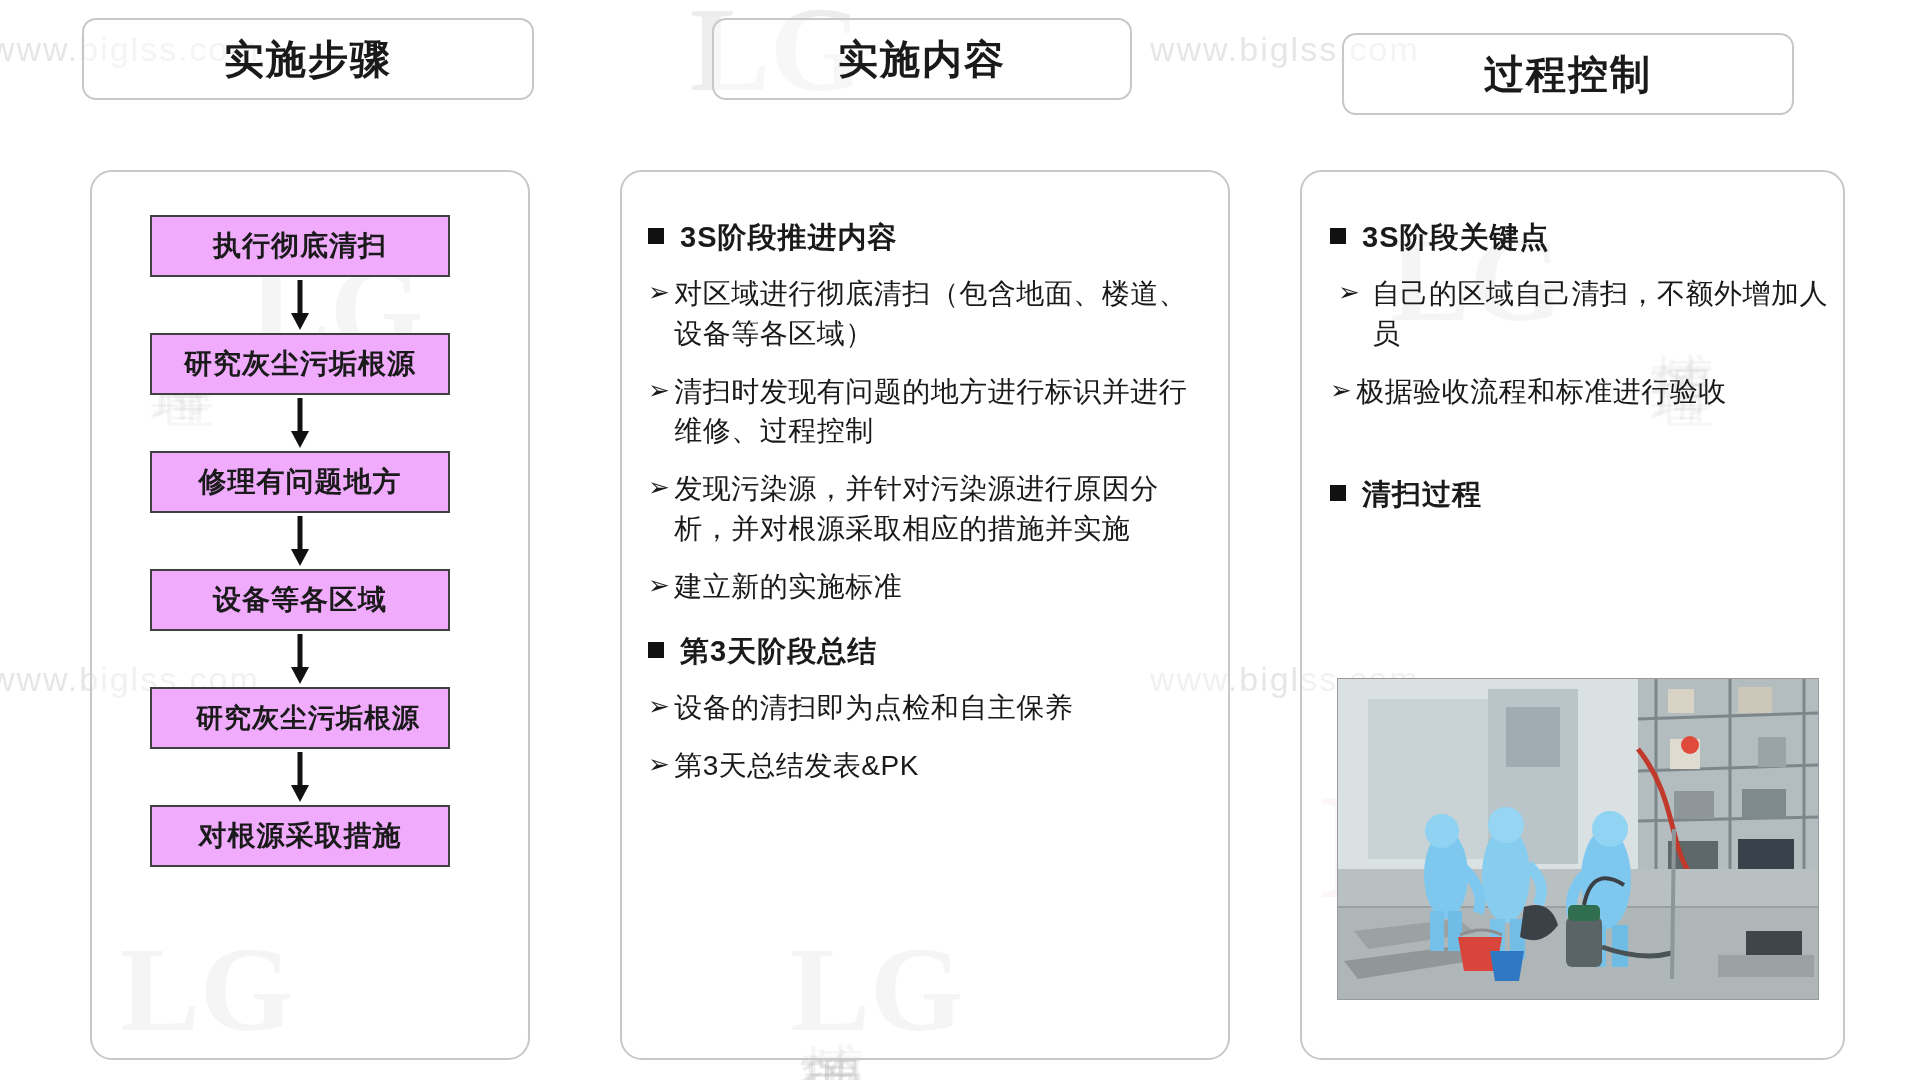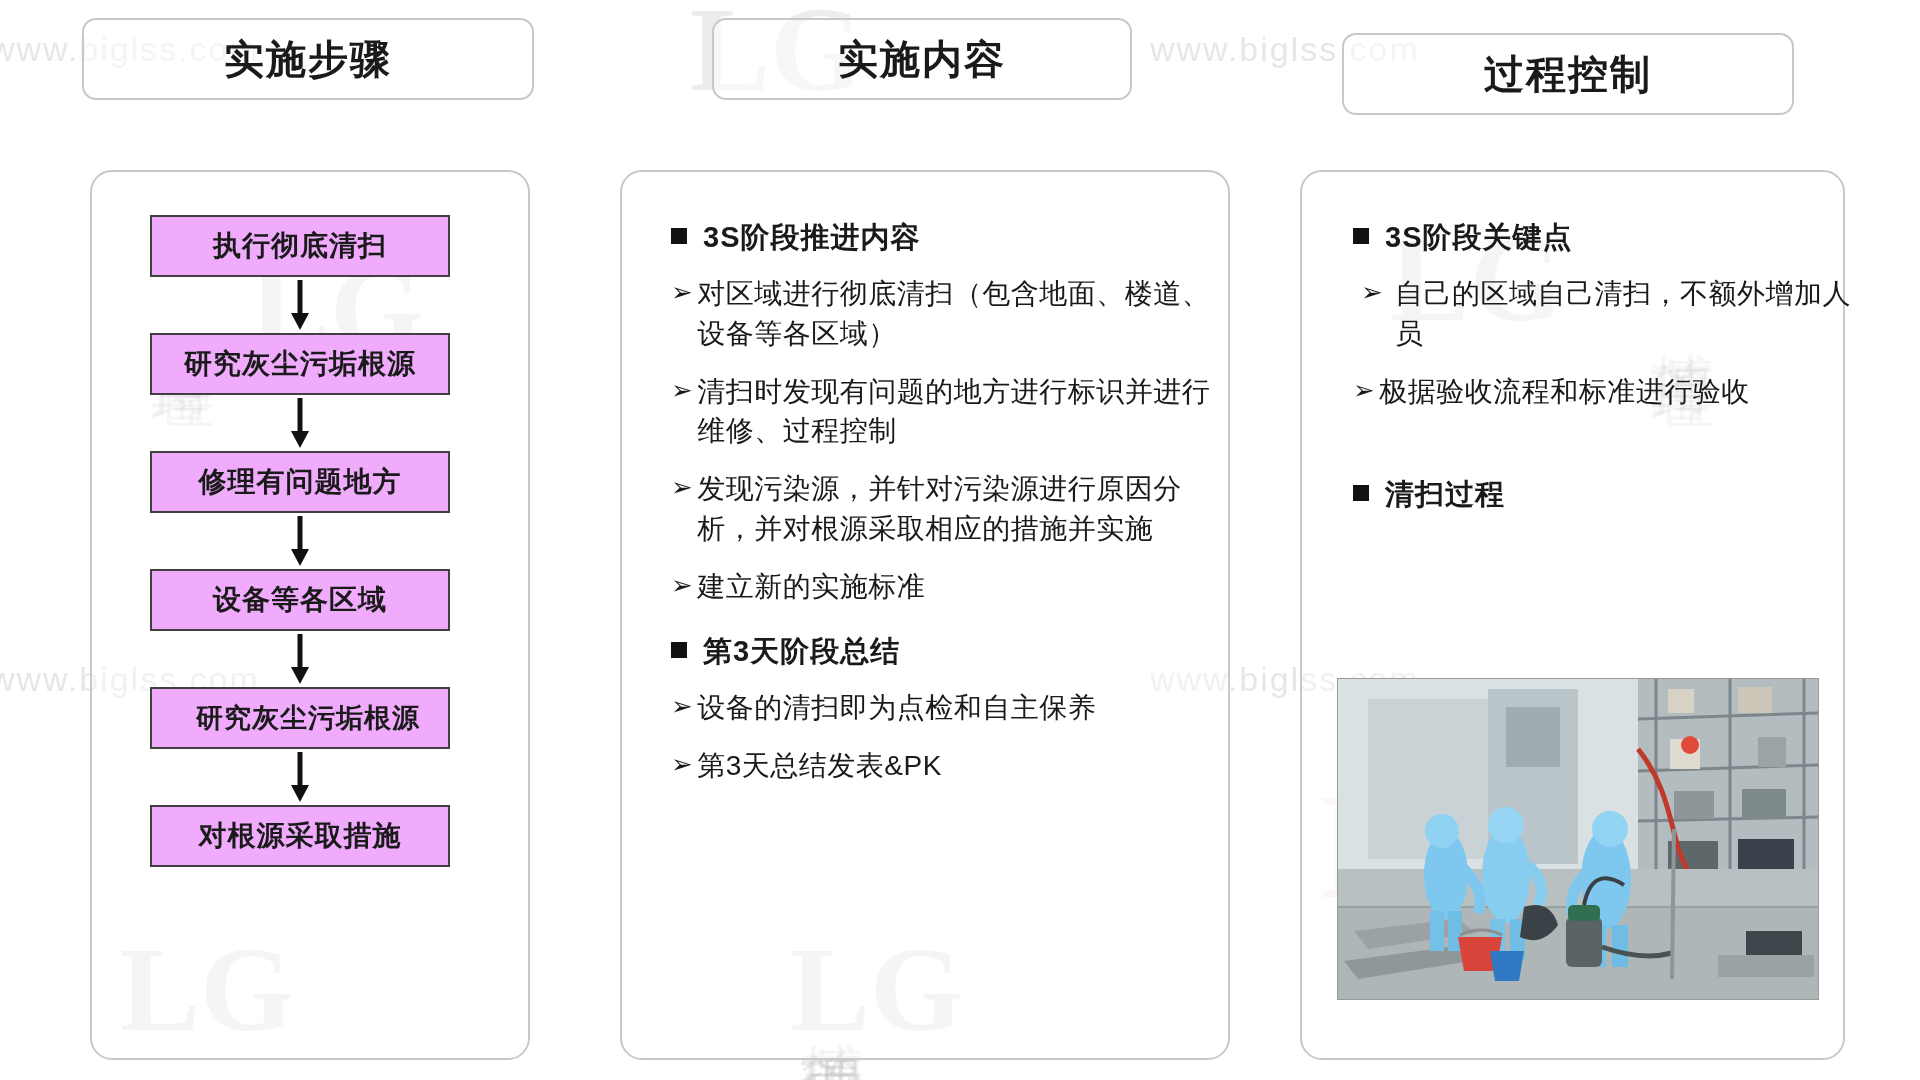--- a/index.html
+++ b/index.html
@@ -120,21 +120,20 @@
     display: flex;
     align-items: center;
     justify-content: center;
   }
   .arrow svg { display: block; }
 
   
   .col-body {
     position: absolute;
     box-sizing: border-box;
-    margin-left: 23px;
   }
   #col2 { left: 648px;  top: 218px; width: 560px; }
   #col3 { left: 1330px; top: 218px; width: 500px; }
 
   .bullet-h {
     display: flex;
     align-items: flex-start;
     font-size: 29px;
     font-weight: bold;
     margin: 0 0 16px 0;

